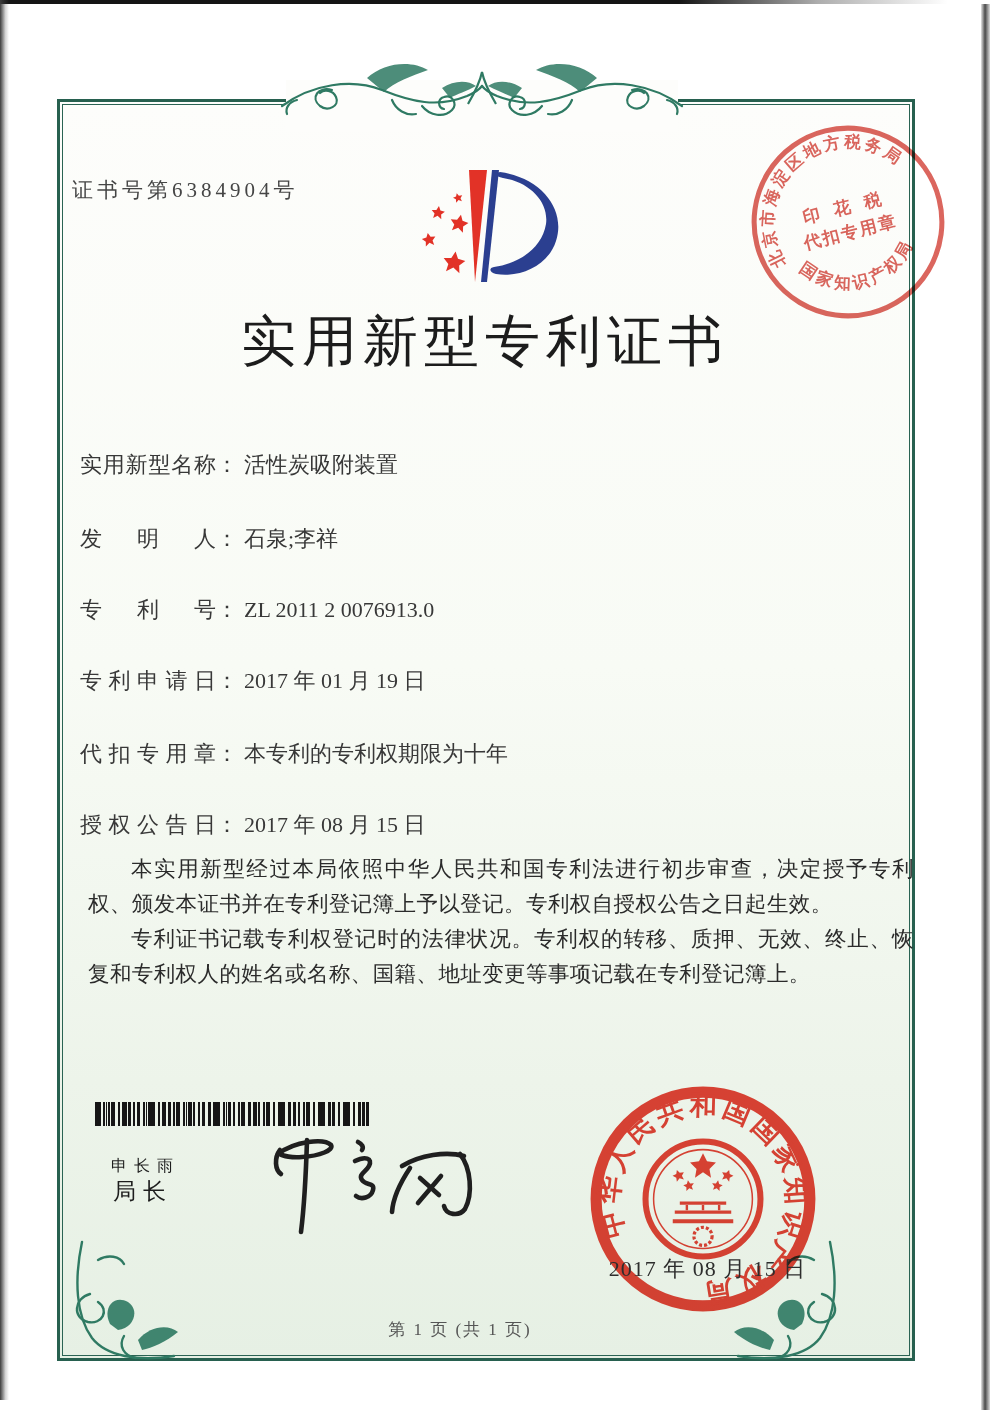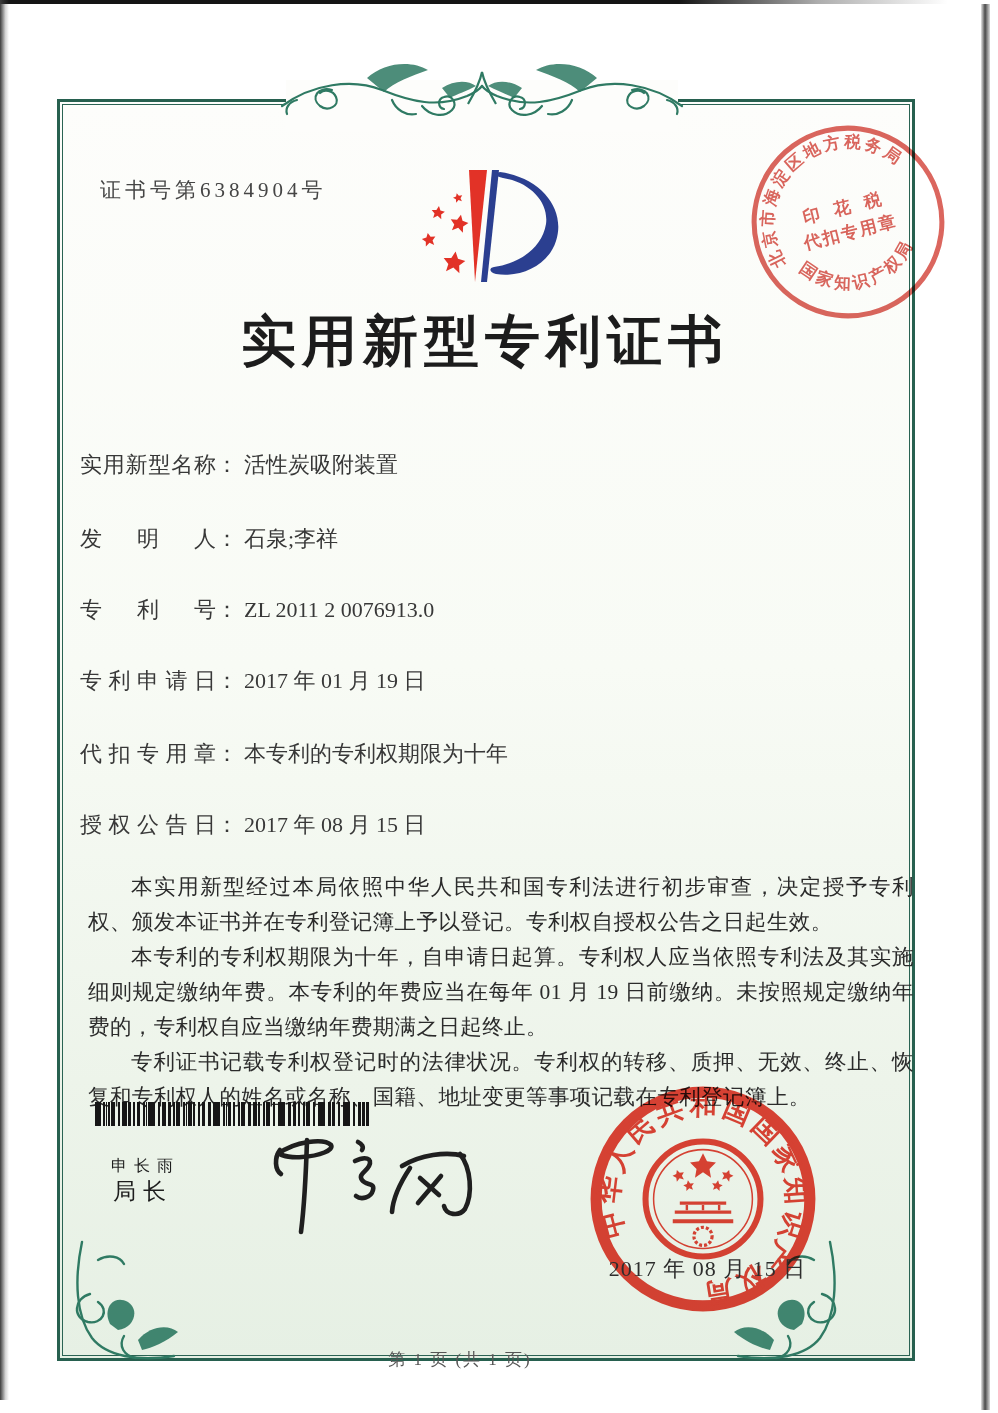--- a/index.html
+++ b/index.html
@@ -11,43 +11,43 @@
     background:linear-gradient(90deg,#151515 0 68%,rgba(21,21,21,.35) 82%,rgba(21,21,21,0) 95%);}
   .scan-left{left:0;top:0;width:9px;height:1400px;
     background:linear-gradient(90deg,#3c3c3c,rgba(80,80,80,.25) 60%,transparent);}
   .scan-right{left:981px;top:4px;width:9px;height:1406px;
     background:linear-gradient(90deg,rgba(70,70,70,.15),#4a4a4a 45%,rgba(70,70,70,.2));}
   
   .frame{left:57px;top:99px;width:852px;height:1256px;border:3px solid #27604f;
     background:linear-gradient(180deg,#fdfdfb 0%,#f8fbf5 45%,#edf4ea 78%,#e6f0e4 100%);}
   .frame-inner{position:absolute;left:2px;top:2px;right:2px;bottom:2px;border:1px solid #2a6353;}
   
-  .certno{left:100px;top:176px;font-size:21px;letter-spacing:4px;color:#454545;}
-  .title{left:60px;top:312px;width:850px;text-align:center;font-size:55px;font-weight:bold;
+  .certno{left:72px;top:176px;font-size:21px;letter-spacing:4px;color:#454545;}
+  .title{left:60px;top:312px;width:850px;text-align:center;font-size:55px;font-weight:normal;
     letter-spacing:6px;color:#1c1c1c;line-height:1.1;}
   .field{left:80px;font-size:22px;color:#383838;white-space:nowrap;}
   .f-label{display:inline-block;width:136px;text-align:justify;text-align-last:justify;}
   .f-colon{display:inline-block;margin-right:6px;}
   .paras{left:88px;top:852px;width:826px;font-size:21.5px;line-height:35px;
-    text-align:justify;color:#2b2b2b;letter-spacing:.4px;margin-top:18px;}
+    text-align:justify;color:#2b2b2b;letter-spacing:.4px;}
   .paras p{margin:0;text-indent:2em;}
   .barcode{left:95px;top:1102px;width:268px;height:24px;background-color:transparent;
     border-left:3px solid #161616;border-right:3px solid #161616;
     background:
       repeating-linear-gradient(90deg,#161616 0 2px,transparent 2px 5px),
       repeating-linear-gradient(90deg,#161616 0 1px,transparent 1px 8px),
       repeating-linear-gradient(90deg,#161616 0 3px,transparent 3px 13px);}
   .signer-title{left:113px;top:1176px;font-family:"Liberation Sans",sans-serif;
     font-size:23px;letter-spacing:7px;color:#1d1d1d;text-align:right;}
   .signer-name{left:111px;top:1156px;font-family:Liberation Sans, sans-serif;
     font-size:16px;letter-spacing:7px;color:#1d1d1d;}
   .issue-date{left:590px;top:1254px;width:235px;text-align:center;font-size:22px;
     letter-spacing:1px;color:#2d2d2d;z-index:6;}
   .footer{left:60px;top:1318px;width:800px;text-align:center;font-size:17px;
-    letter-spacing:2px;color:#555;margin-top:30px;}
+    letter-spacing:2px;color:#555;}
   .tax-stamp{left:742px;top:116px;width:212px;height:212px;transform:rotate(-14deg);
     mix-blend-mode:multiply;opacity:.93;z-index:5;}
   .office-seal{left:582px;top:1074px;width:242px;height:242px;mix-blend-mode:multiply;
     opacity:.95;z-index:4;}
   .logo{left:408px;top:156px;width:172px;height:138px;}
   .orn-top{left:272px;top:48px;width:420px;height:110px;}
   .orn-bl{left:54px;top:1240px;width:132px;height:120px;}
   .orn-br{left:726px;top:1240px;width:132px;height:120px;}
   .sig{left:250px;top:1128px;width:280px;height:160px;z-index:3;}
 </style>
@@ -171,21 +171,20 @@
 </div>
 <div class="abs field" style="top:739px">
   <span class="f-label">代扣专用章</span><span class="f-colon">：</span><span>本专利的专利权期限为十年</span>
 </div>
 <div class="abs field" style="top:810px">
   <span class="f-label">授权公告日</span><span class="f-colon">：</span><span>2017 年 08 月 15 日</span>
 </div>
 
 <div class="abs paras">
   <p>本实用新型经过本局依照中华人民共和国专利法进行初步审查，决定授予专利权、颁发本证书并在专利登记簿上予以登记。专利权自授权公告之日起生效。</p>
-  <p>本专利的专利权期限为十年，自申请日起算。专利权人应当依照专利法及其实施细则规定缴纳年费。本专利的年费应当在每年 01 月 19 日前缴纳。未按照规定缴纳年费的，专利权自应当缴纳年费期满之日起终止。</p>
   <p>专利证书记载专利权登记时的法律状况。专利权的转移、质押、无效、终止、恢复和专利权人的姓名或名称、国籍、地址变更等事项记载在专利登记簿上。</p>
 </div>
 
 <div class="abs barcode"></div>
 
 <div class="abs signer-title">局长</div>
 <div class="abs signer-name">申长雨</div>
 
 <svg class="abs sig" viewBox="0 0 280 160">
   <g stroke="#1f1f1f" stroke-width="4.6" fill="none" stroke-linecap="round" stroke-linejoin="round">

